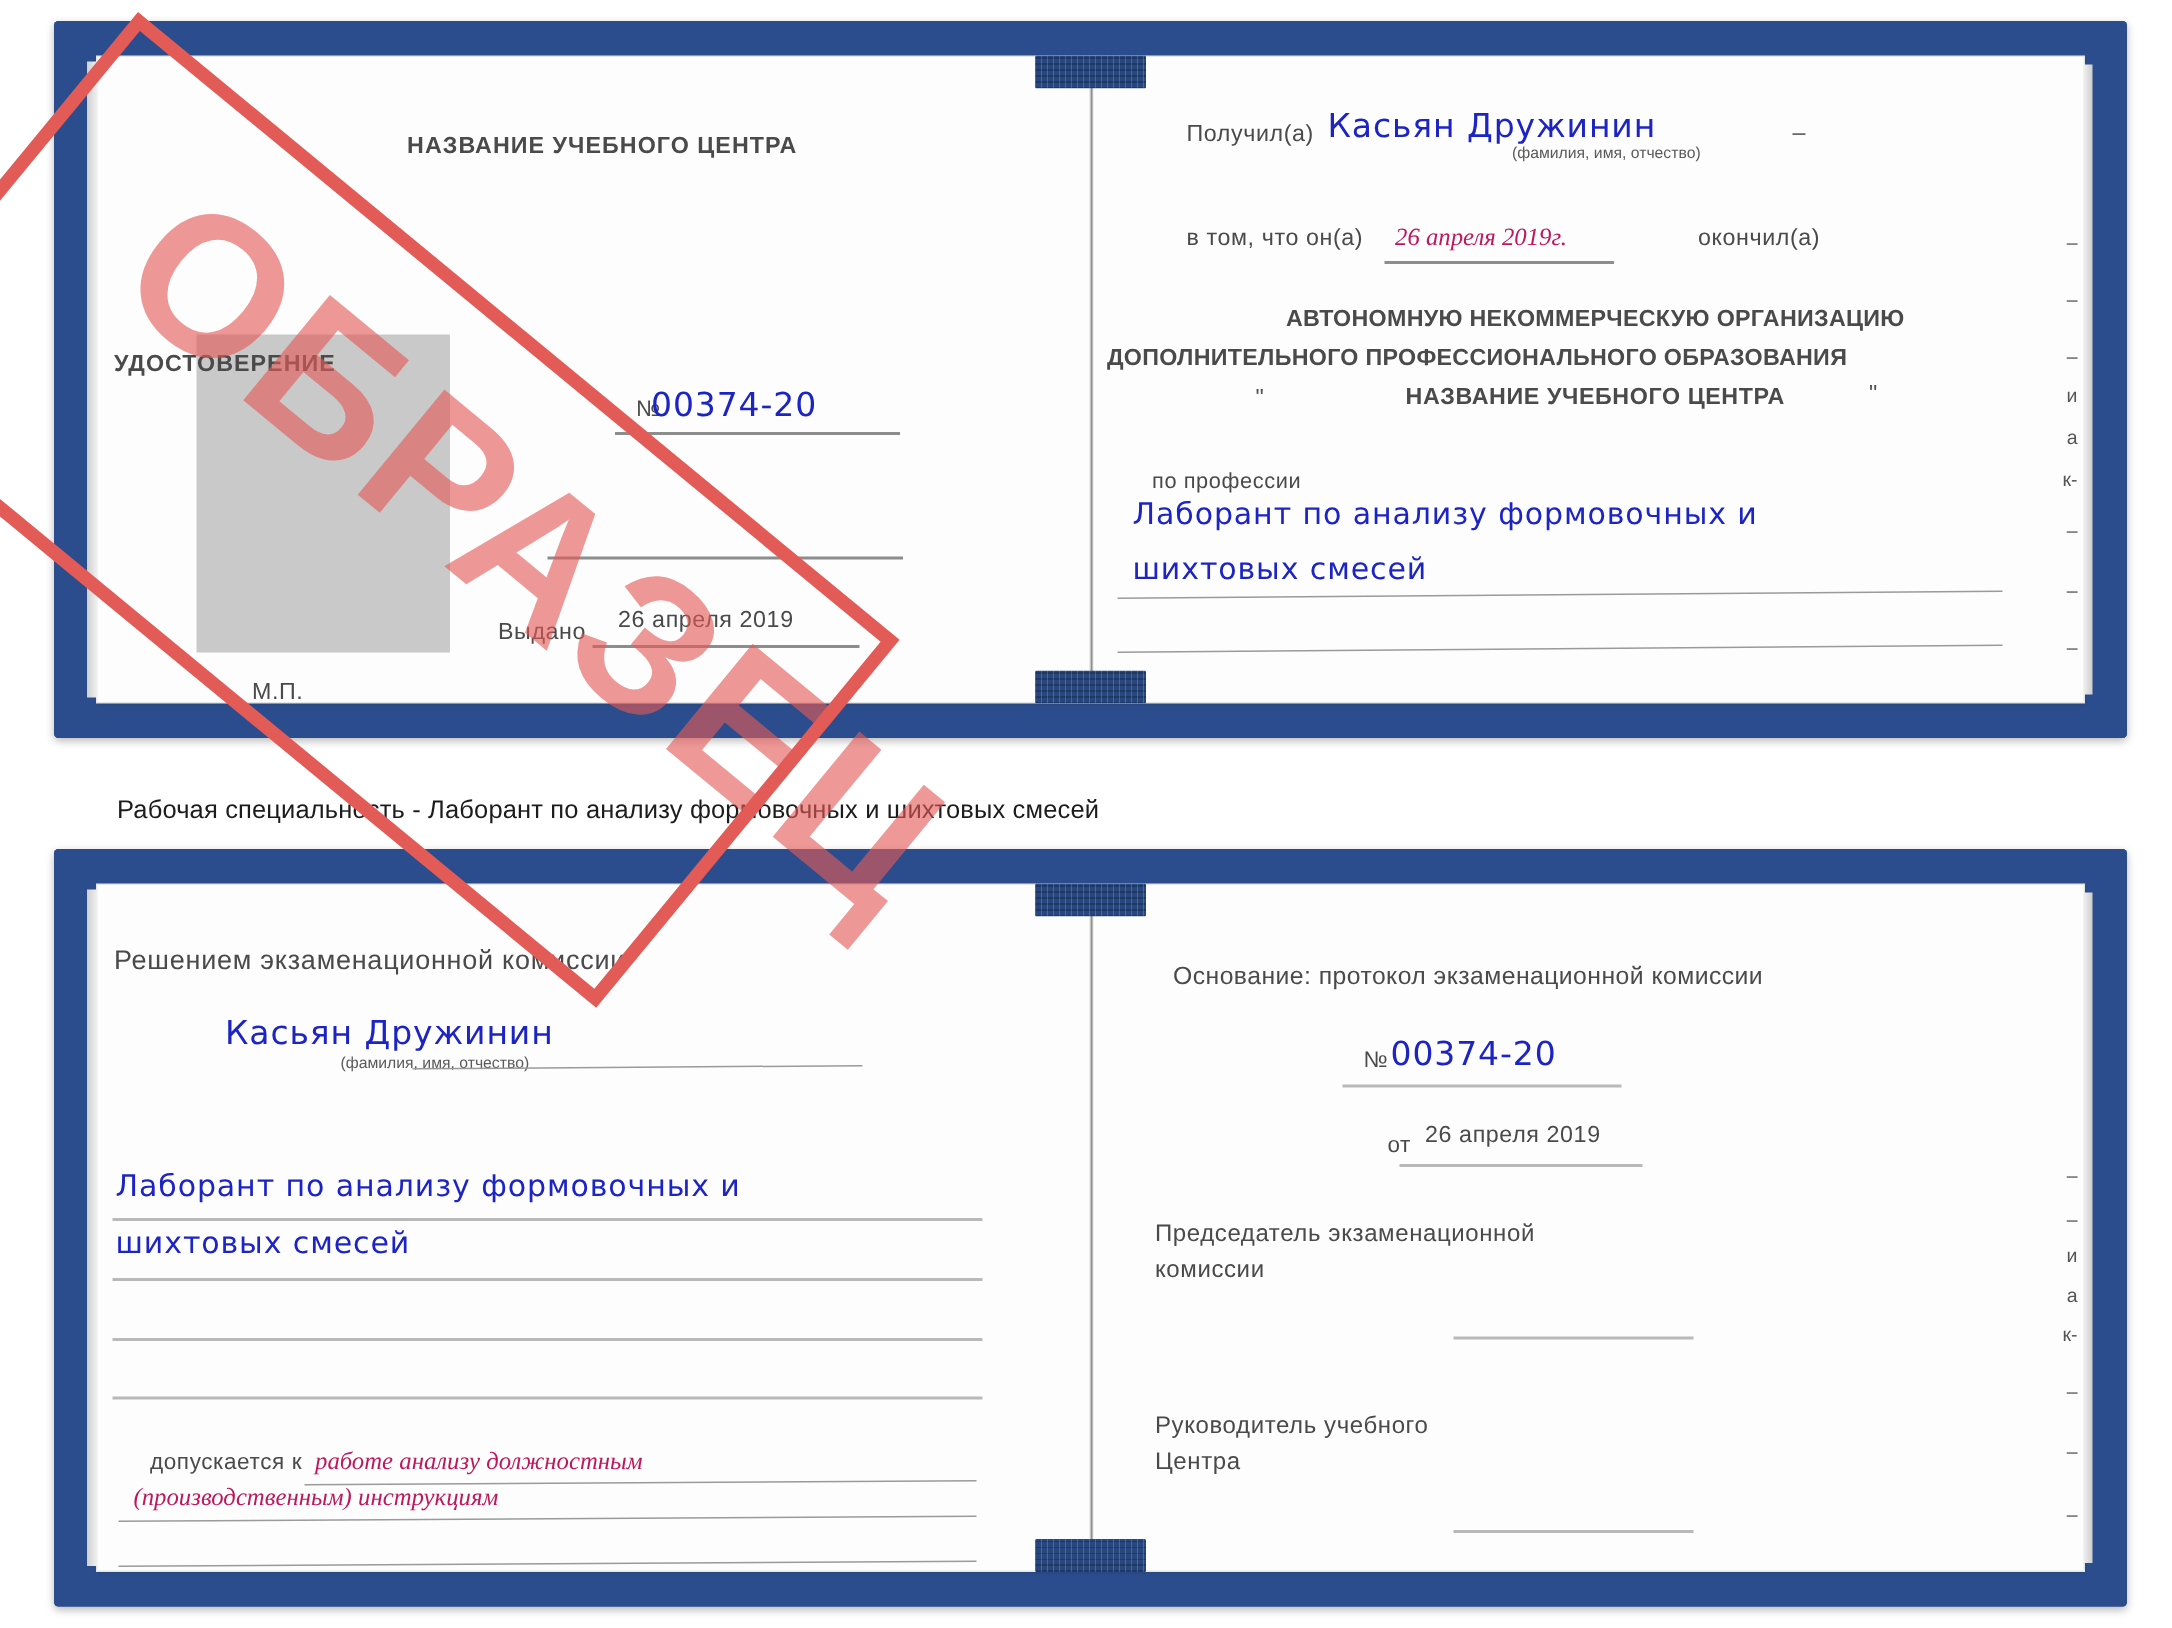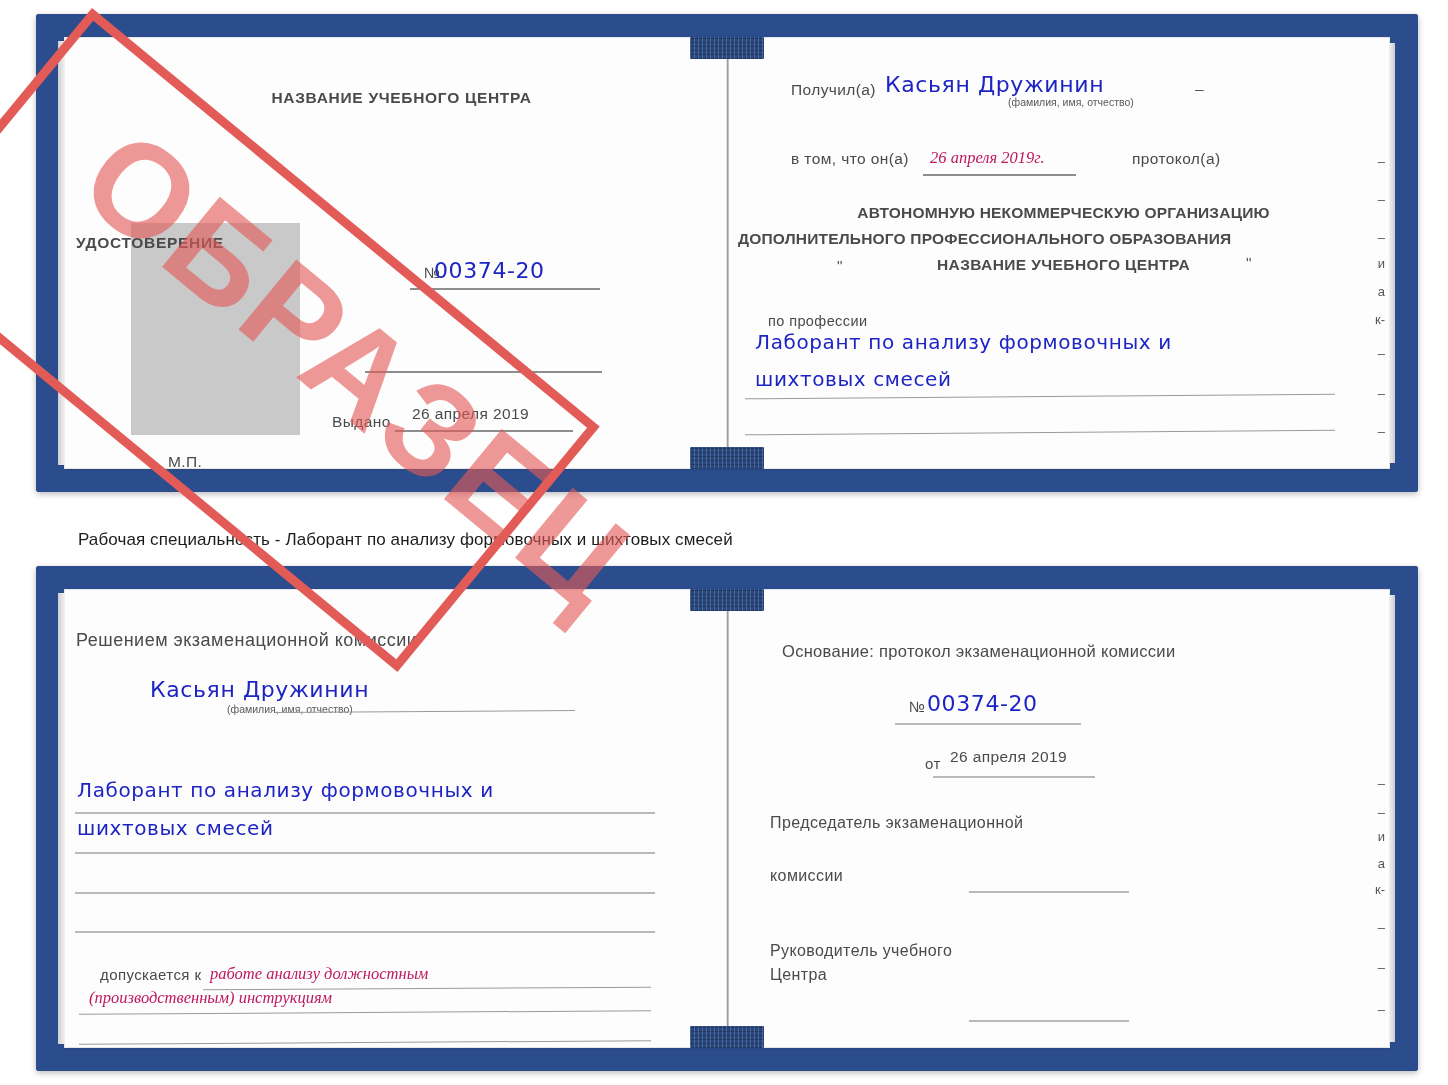--- a/index.html
+++ b/index.html
@@ -175,21 +175,21 @@
     <div class="page right">
 
       <div class="t cap" style="left:53px;top:43px;">Получил(а)</div>
       <div class="hand big" style="position:absolute;left:158px;top:34px;">Касьян Дружинин</div>
       <div class="small" style="position:absolute;left:281px;top:58px;">(фамилия, имя, отчество)</div>
       <div class="t" style="left:468px;top:42px;color:#555;">–</div>
 
       <div class="t cap" style="left:53px;top:112px;">в том, что он(а)</div>
       <div class="ital" style="position:absolute;left:203px;top:110px;">26 апреля 2019г.</div>
       <div class="rule dark" style="left:196px;top:136px;width:153px;"></div>
-      <div class="t cap" style="left:394px;top:112px;">протокол(а)</div>
+      <div class="t cap" style="left:394px;top:112px;">окончил(а)</div>
 
       <div class="t cap" style="left:0;right:0;top:166px;text-align:center;font-weight:bold;letter-spacing:.2px;">АВТОНОМНУЮ НЕКОММЕРЧЕСКУЮ ОРГАНИЗАЦИЮ</div>
       <div class="t cap" style="left:0;right:0;top:192px;text-align:left;font-weight:bold;letter-spacing:.2px;">ДОПОЛНИТЕЛЬНОГО ПРОФЕССИОНАЛЬНОГО ОБРАЗОВАНИЯ</div>
 
       <div class="t cap" style="left:99px;top:219px;color:#555;">"</div>
       <div class="t cap" style="left:0;right:0;top:218px;text-align:center;font-weight:bold;letter-spacing:.4px;">НАЗВАНИЕ УЧЕБНОГО ЦЕНТРА</div>
       <div class="t cap" style="left:508px;top:216px;color:#555;">"</div>
 
       <div class="t cap" style="left:30px;top:275px;font-size:14.5px;">по профессии</div>
       <div class="hand" style="position:absolute;left:28px;top:292px;">Лаборант по анализу формовочных и</div>
@@ -256,21 +256,21 @@
 
       <div class="t cap" style="left:171px;top:108px;font-size:15px;">№</div>
       <div class="hand big" style="position:absolute;left:200px;top:101px;">00374-20</div>
       <div class="rule" style="left:168px;top:133px;width:186px;"></div>
 
       <div class="t cap" style="left:187px;top:165px;font-size:15px;">от</div>
       <div class="t cap" style="left:212px;top:158px;">26 апреля 2019</div>
       <div class="rule" style="left:206px;top:186px;width:162px;"></div>
 
       <div class="t cap" style="left:32px;top:224px;font-size:16px;">Председатель экзаменационной</div>
-      <div class="t cap" style="left:32px;top:248px;font-size:16px;margin-top:29px;">комиссии</div>
+      <div class="t cap" style="left:32px;top:248px;font-size:16px;">комиссии</div>
       <div class="rule" style="left:242px;top:301px;width:160px;"></div>
 
       <div class="t cap" style="left:32px;top:352px;font-size:16px;">Руководитель учебного</div>
       <div class="t cap" style="left:32px;top:376px;font-size:16px;">Центра</div>
       <div class="rule" style="left:242px;top:430px;width:160px;"></div>
 
       <div class="edge-frag" style="top:186px;">–</div>
       <div class="edge-frag" style="top:215px;">–</div>
       <div class="edge-frag" style="top:239px;">и</div>
       <div class="edge-frag" style="top:266px;">а</div>

